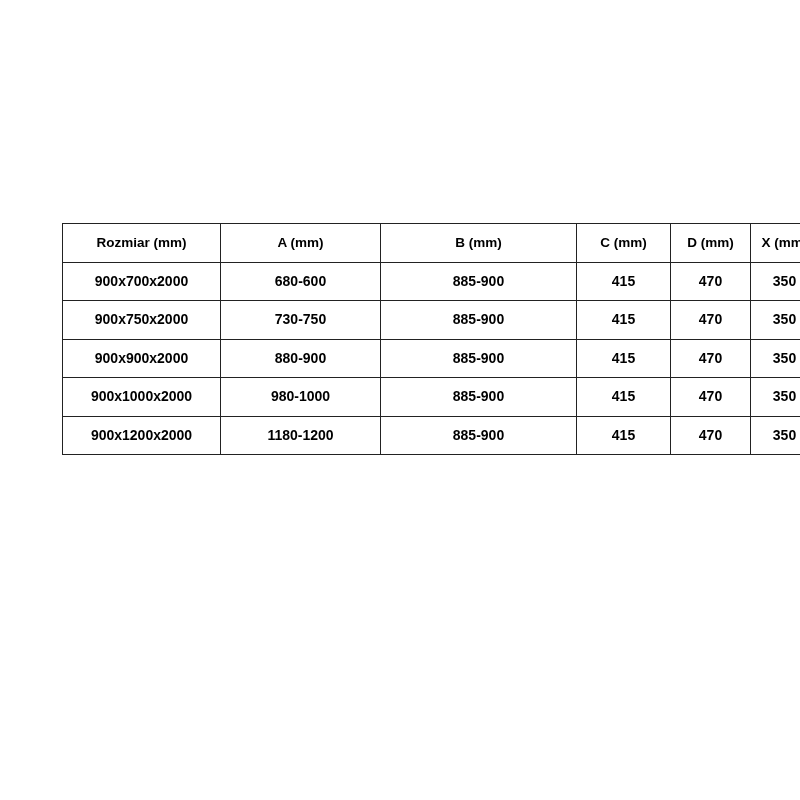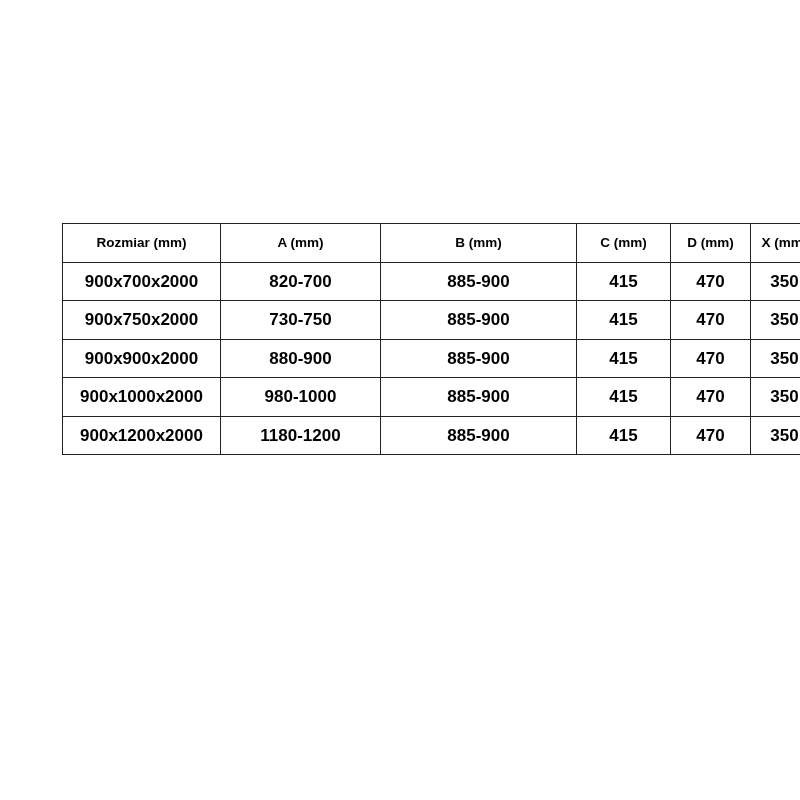--- a/index.html
+++ b/index.html
@@ -30,21 +30,21 @@
     border-collapse: collapse;
     width: 756px;
     table-layout: fixed;
   }
   table.size-table td,
   table.size-table th {
     border: 1px solid #222222;
     text-align: center;
     vertical-align: middle;
     font-weight: bold;
-    font-size: 17px;
+    font-size: 14px;
     color: #000000;
     padding: 0;
     height: 37.5px;
     line-height: 37.5px;
     white-space: nowrap;
     overflow: hidden;
   }
   table.size-table thead th {
     font-size: 13.5px;
   }
@@ -76,21 +76,21 @@
           <th>A (mm)</th>
           <th>B (mm)</th>
           <th>C (mm)</th>
           <th>D (mm)</th>
           <th>X (mm)</th>
         </tr>
       </thead>
       <tbody>
         <tr>
           <td>900x700x2000</td>
-          <td>820-700</td>
+          <td>680-600</td>
           <td>885-900</td>
           <td>415</td>
           <td>470</td>
           <td>350</td>
         </tr>
         <tr>
           <td>900x750x2000</td>
           <td>730-750</td>
           <td>885-900</td>
           <td>415</td>

